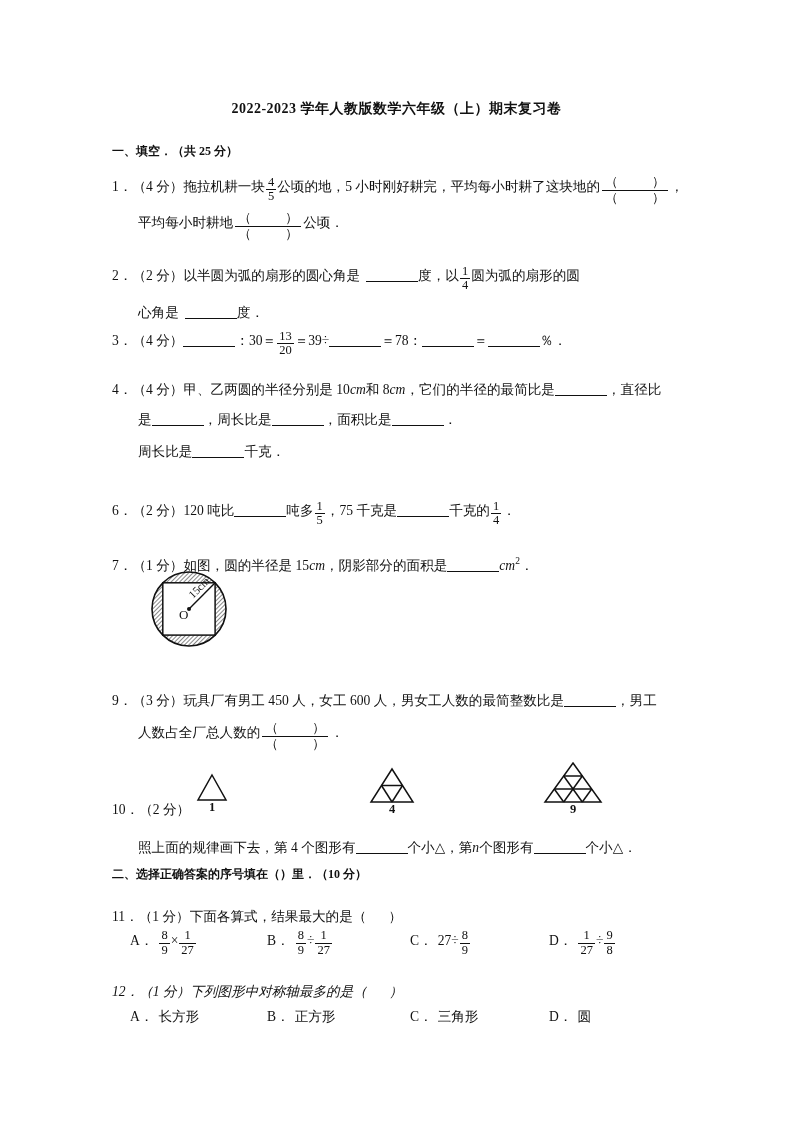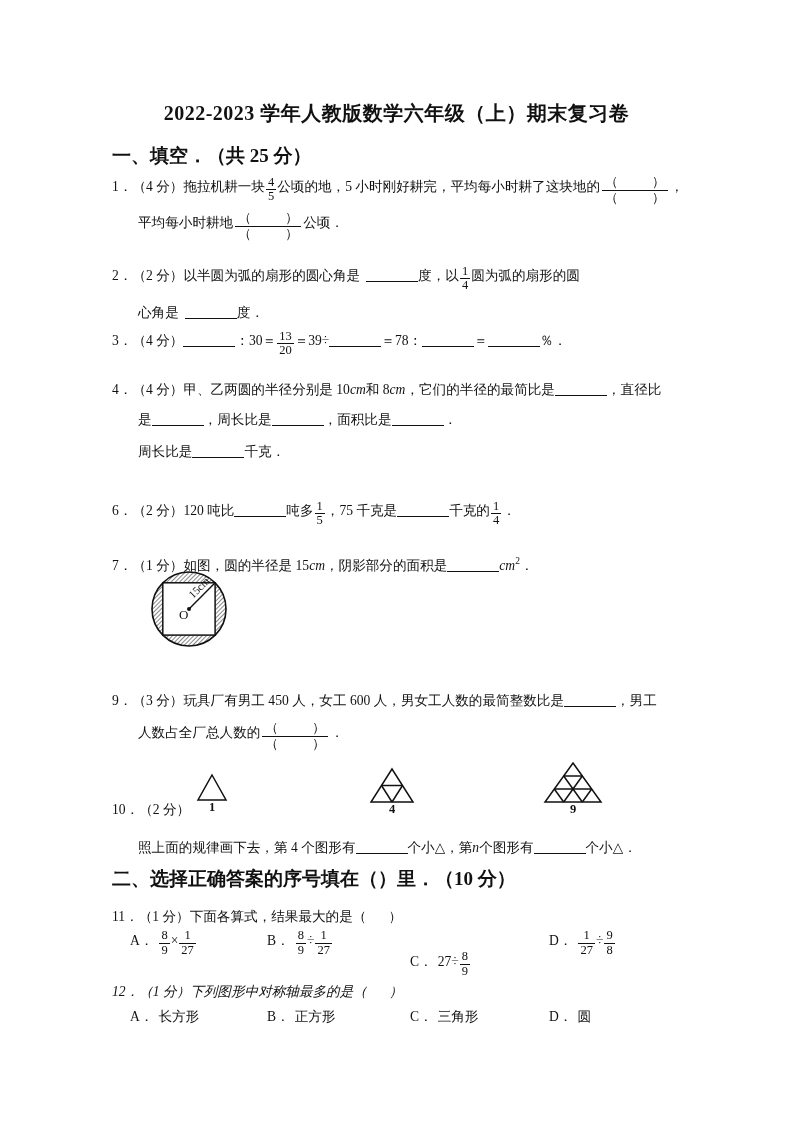--- a/index.html
+++ b/index.html
@@ -9,33 +9,33 @@
     font-family:"Liberation Serif", "DejaVu Serif", serif;
     color:#111;
     position:relative;
     overflow:hidden;
   }
   .page { position:relative; width:793px; height:1122px; padding:0; box-sizing:border-box; }
 
   .title {
     text-align:center;
     font-weight:bold;
-    font-size:20px;
+    font-size:14px;
     margin:0;
     position:absolute;
     left:0; right:0;
     top:100px;
     letter-spacing:0.5px;
   }
 
   .sec-head {
     position:absolute;
     left:112px;
     font-weight:bold;
-    font-size:19px;
+    font-size:12px;
   }
 
   .q {
     position:absolute;
     left:112px;
     width:576px;
     font-size:13.6px;
     line-height:30px;
   }
   .q .ln { display:block; white-space:nowrap; }
@@ -237,21 +237,21 @@
     </span>
   </div>
 
   <div class="opts" style="top:930px; height:44px;">
     <div class="opt" style="left:18px; top:0;">
       <span class="lbl">A．</span><span class="frac"><span class="nu">8</span><span class="de">9</span></span><span>×</span><span class="frac"><span class="nu">1</span><span class="de">27</span></span>
     </div>
     <div class="opt" style="left:155px; top:0;">
       <span class="lbl">B．</span><span class="frac"><span class="nu">8</span><span class="de">9</span></span><span>÷</span><span class="frac"><span class="nu">1</span><span class="de">27</span></span>
     </div>
-    <div class="opt" style="left:298px; top:0;margin-top:21px;">
+    <div class="opt" style="left:298px; top:0;">
       <span class="lbl">C．</span><span>27</span><span>÷</span><span class="frac"><span class="nu">8</span><span class="de">9</span></span>
     </div>
     <div class="opt" style="left:437px; top:0;">
       <span class="lbl">D．</span><span class="frac"><span class="nu">1</span><span class="de">27</span></span><span>÷</span><span class="frac"><span class="nu">9</span><span class="de">8</span></span>
     </div>
   </div>
 
   <div class="q" style="top:977px;font-style:italic;">
     <span class="ln">
       <span>12</span><span>．</span><span>（1 分）</span><span>下列图形中对称轴最多的是（</span><span style="display:inline-block;width:22px;"></span><span>）</span>

